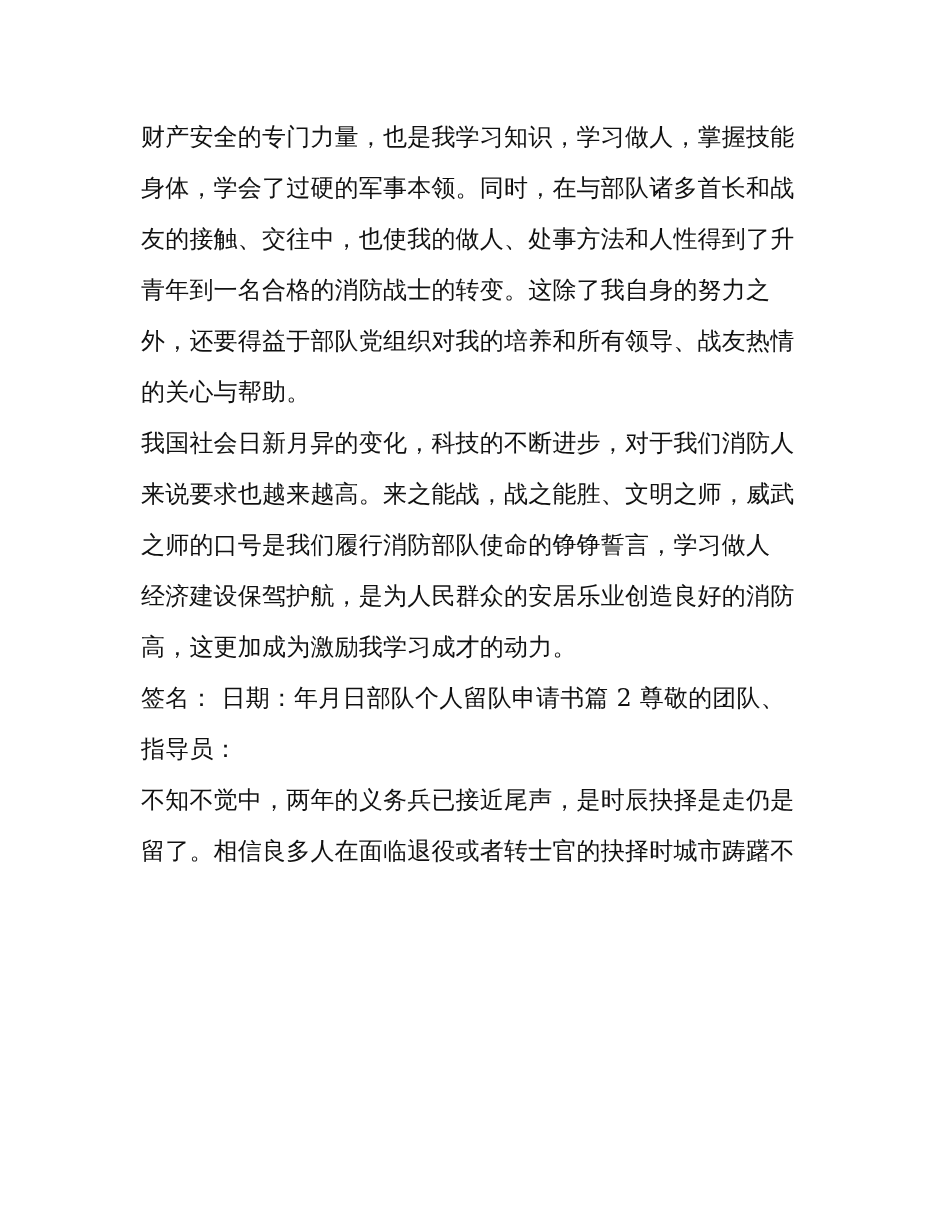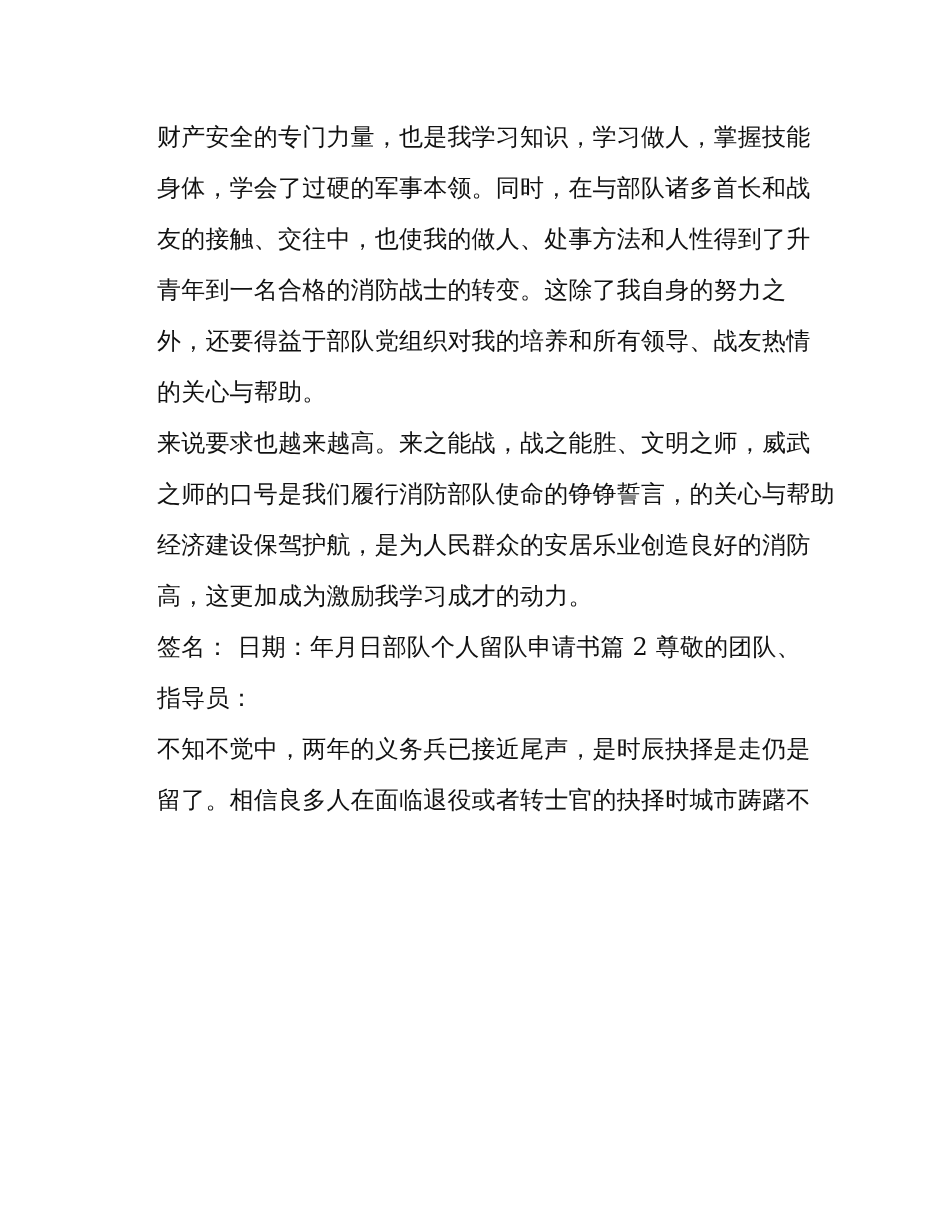--- a/index.html
+++ b/index.html
@@ -13,21 +13,20 @@
       position: relative;
       overflow: hidden;
       font-family: "DejaVu Serif", "Liberation Serif", serif;
       color: #111111;
     }
     .page {
       position: absolute;
       left: 141px;
       top: 112px;
       width: 680px;
-      margin-left: 16px;
     }
     .line {
       height: 51px;
       line-height: 51px;
       font-size: 24px;
       white-space: nowrap;
       letter-spacing: 0.2px;
     }
     .para { margin: 0; }
   </style>
@@ -37,22 +36,23 @@
 <div class="page">
   <div class="para">
     <div class="line">财产安全的专门力量，也是我学习知识，学习做人，掌握技能</div>
     <div class="line">身体，学会了过硬的军事本领。同时，在与部队诸多首长和战</div>
     <div class="line">友的接触、交往中，也使我的做人、处事方法和人性得到了升</div>
     <div class="line">青年到一名合格的消防战士的转变。这除了我自身的努力之</div>
     <div class="line">外，还要得益于部队党组织对我的培养和所有领导、战友热情</div>
     <div class="line">的关心与帮助。</div>
   </div>
   <div class="para">
+    <div class="line">我国社会日新月异的变化，科技的不断进步，对于我们消防人</div>
     <div class="line">来说要求也越来越高。来之能战，战之能胜、文明之师，威武</div>
-    <div class="line">之师的口号是我们履行消防部队使命的铮铮誓言，的关心与帮助</div>
+    <div class="line">之师的口号是我们履行消防部队使命的铮铮誓言，学习做人</div>
     <div class="line">经济建设保驾护航，是为人民群众的安居乐业创造良好的消防</div>
     <div class="line">高，这更加成为激励我学习成才的动力。</div>
   </div>
   <div class="para">
     <div class="line">签名： 日期：年月日部队个人留队申请书篇 2 尊敬的团队、</div>
     <div class="line">指导员：</div>
   </div>
   <div class="para">
     <div class="line">不知不觉中，两年的义务兵已接近尾声，是时辰抉择是走仍是</div>
     <div class="line">留了。相信良多人在面临退役或者转士官的抉择时城市踌躇不</div>

